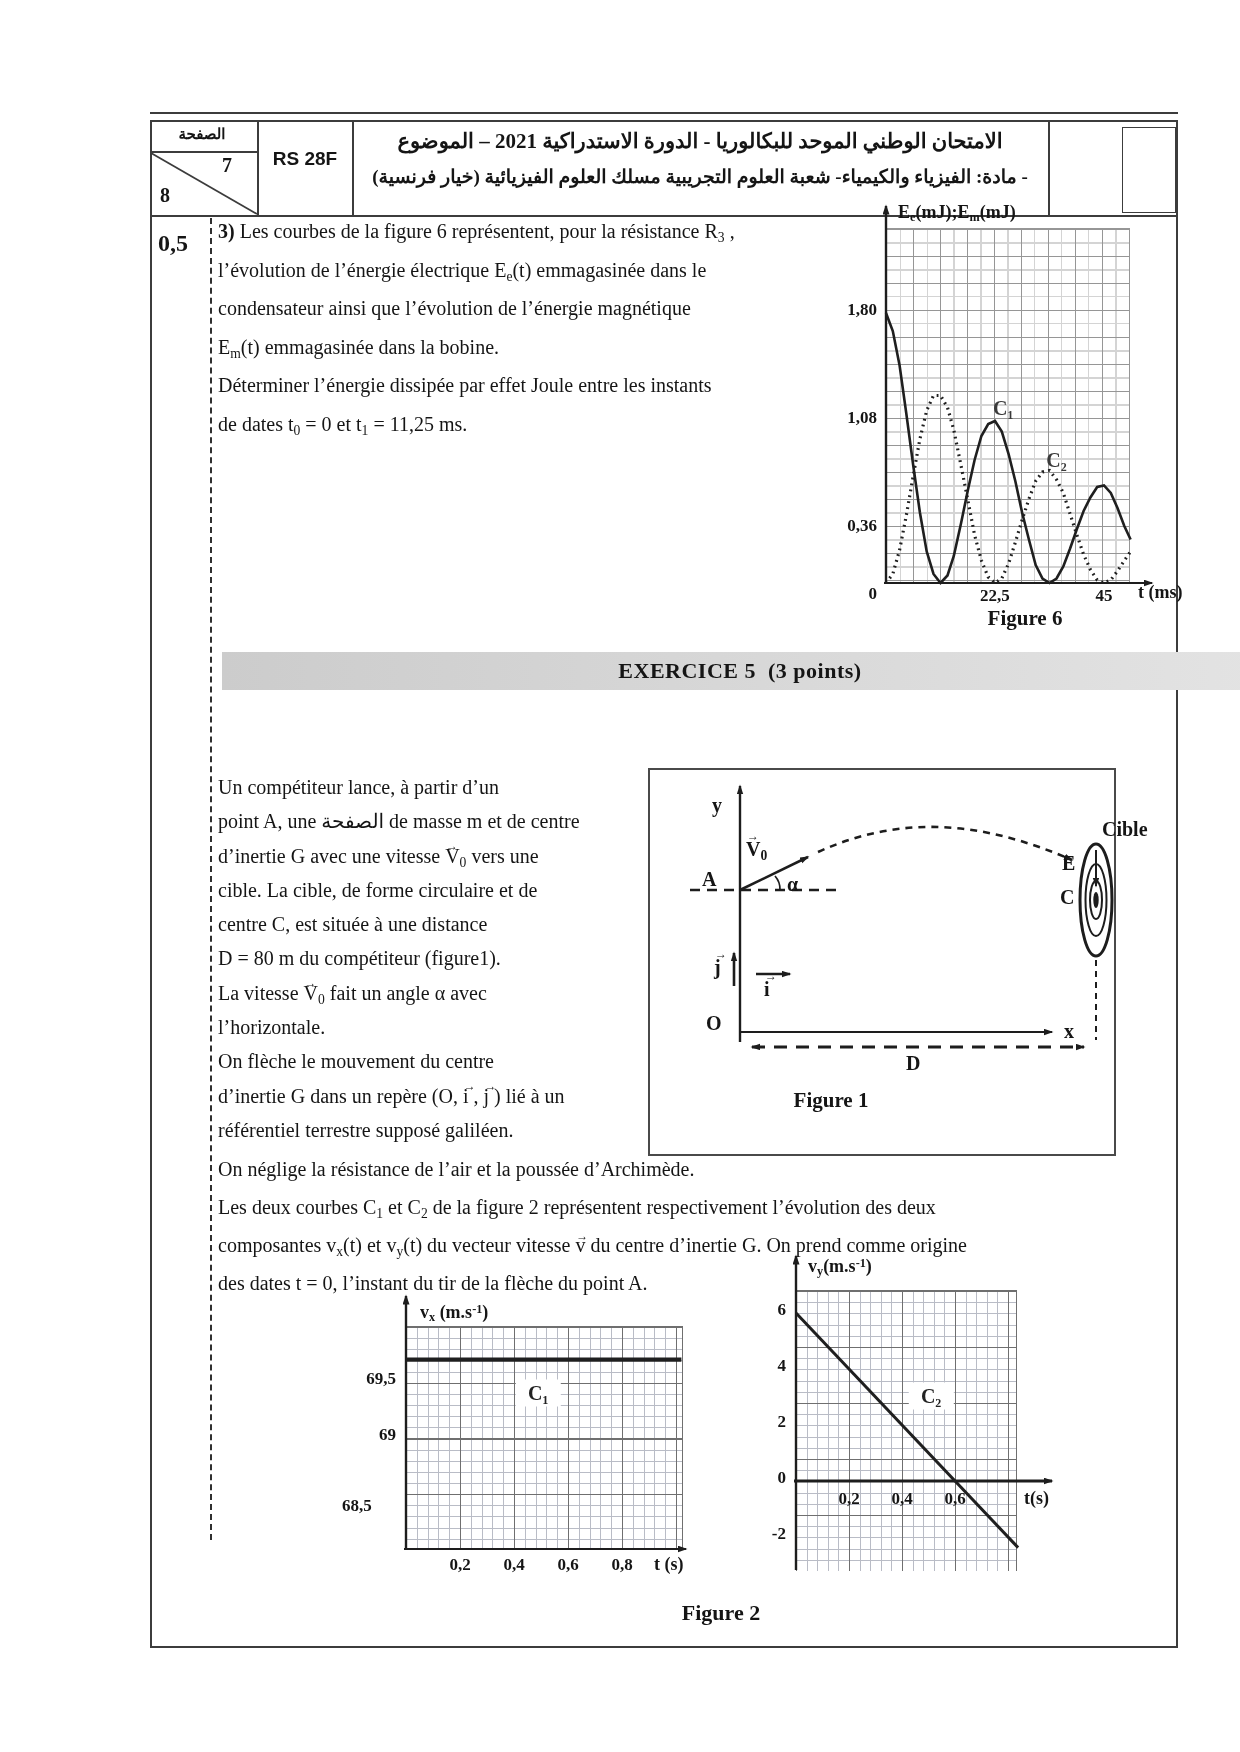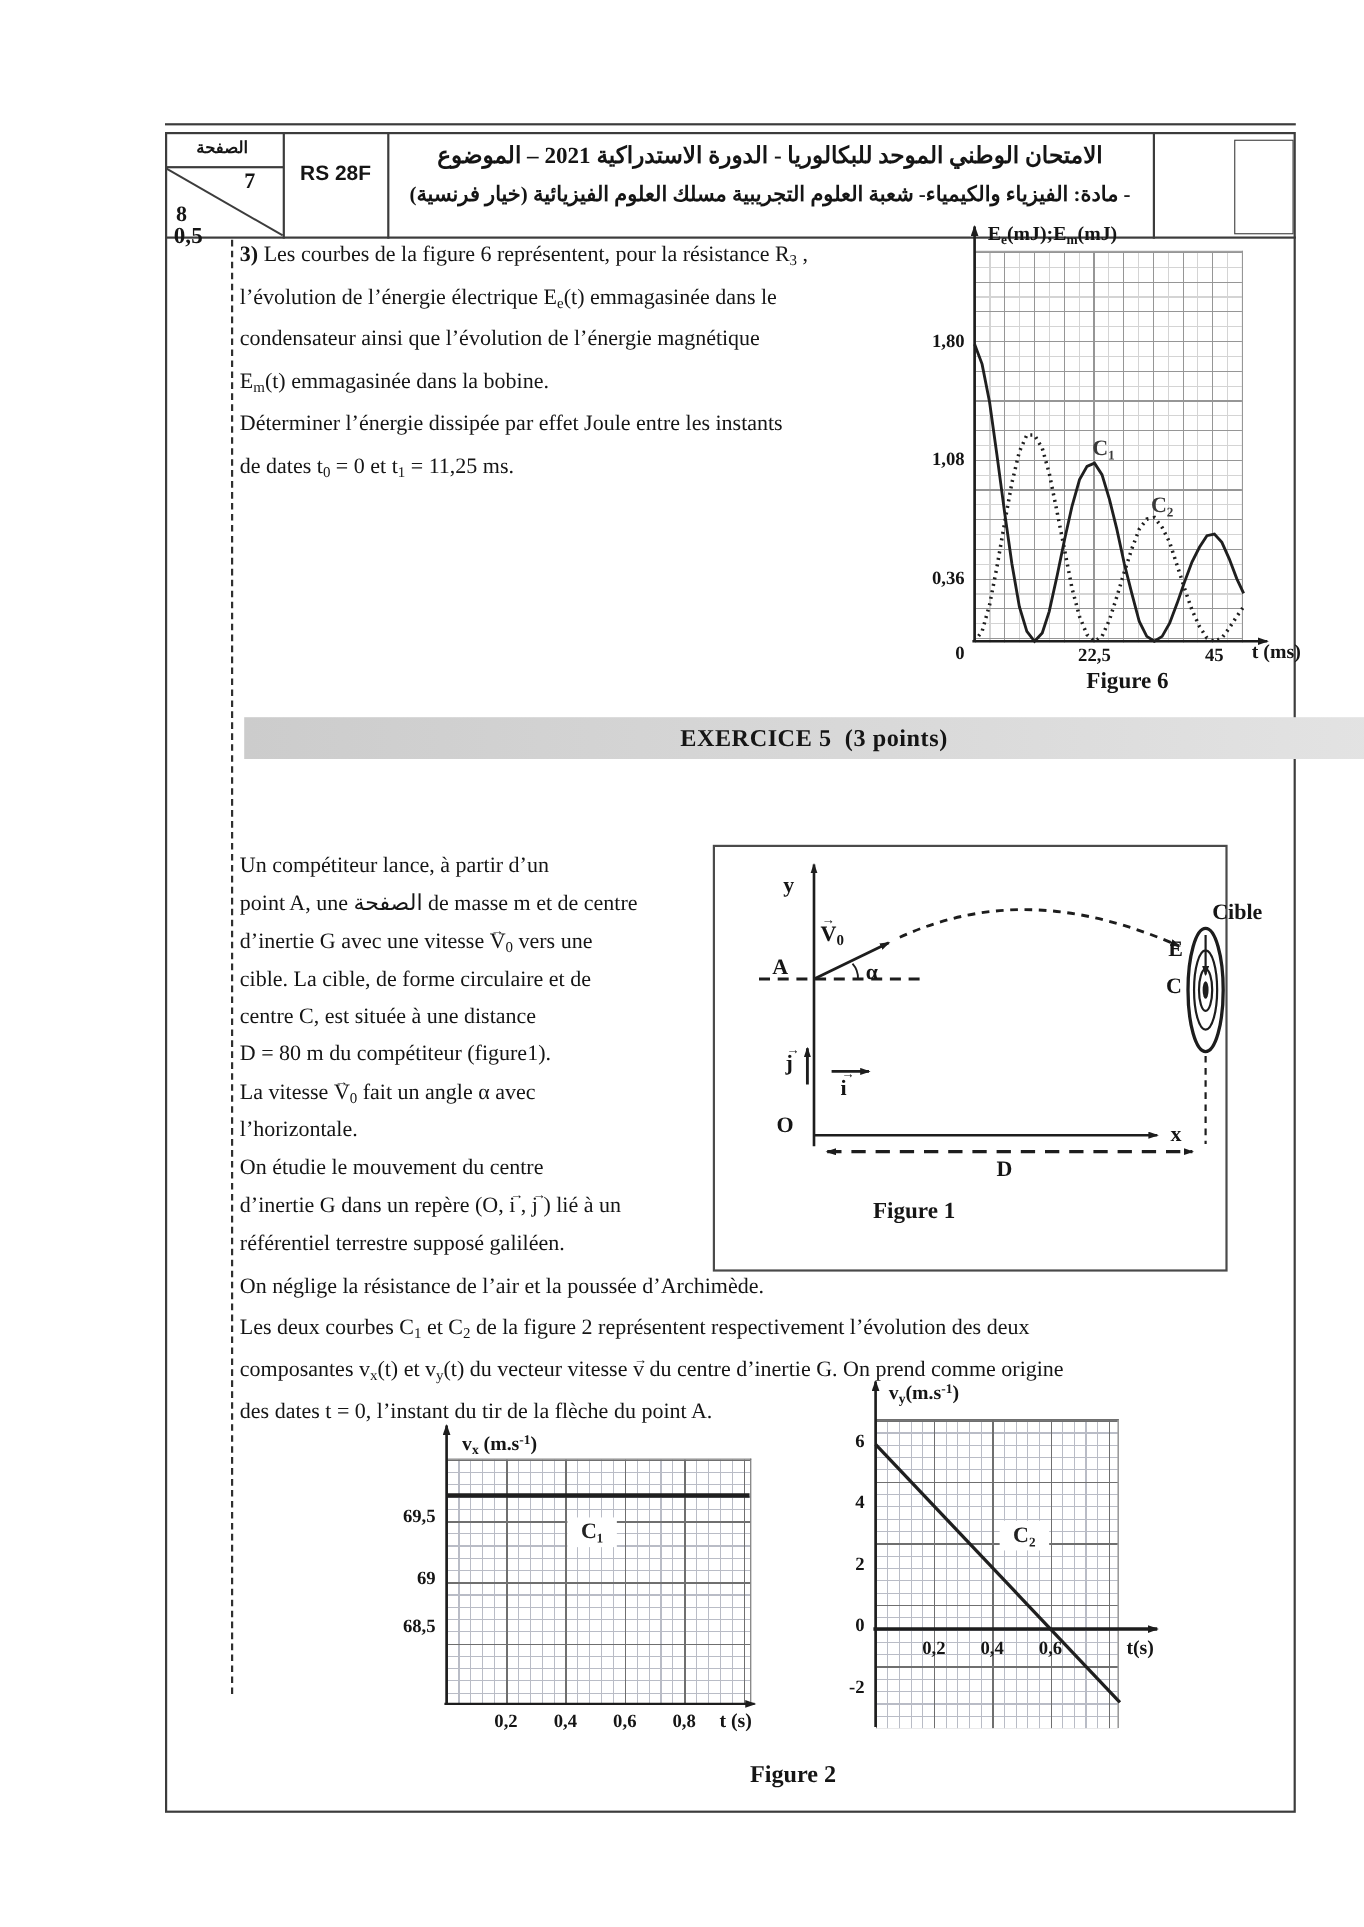--- a/index.html
+++ b/index.html
@@ -77,21 +77,21 @@
   <div class="rule" style="left:150px;top:151px;width:108px;height:1.6px;"></div>
   <svg class="abs" style="left:150px;top:152px;" width="108" height="63">
     <line x1="1" y1="1" x2="107" y2="62" stroke="#3c3c3c" stroke-width="1.8"></line>
   </svg>
   <div class="abs b" style="left:222px;top:154px;font-size:20px;">7</div>
   <div class="abs b" style="left:160px;top:184px;font-size:20px;">8</div>
   <div class="abs b" style="left:258px;top:148px;width:94px;text-align:center;font-size:19px;font-family:'Liberation Sans',sans-serif;">RS 28F</div>
   <div class="hdr-ar" style="left:360px;top:129px;width:680px;font-size:21px;">الامتحان الوطني الموحد للبكالوريا - الدورة الاستدراكية 2021 – الموضوع</div>
   <div class="hdr-ar" style="left:360px;top:165px;width:680px;font-size:19px;">- مادة: الفيزياء والكيمياء- شعبة العلوم التجريبية مسلك العلوم الفيزيائية (خيار فرنسية)</div>
 
-  <div class="abs b" style="left:158px;top:202px;font-size:21px;">0,5</div>
+  <div class="abs b" style="left:158px;top:230px;font-size:24px;">0,5</div>
   <div class="dashedv" style="left:210px;top:218px;height:1322px;"></div>
 
   <div class="tblock" id="q3" style="left:218px;top:212px;width:575px;line-height:38.5px;">
       <div><b>3)</b> Les courbes de la figure 6 représentent, pour la résistance R<sub>3</sub> ,</div>
       <div>l’évolution de l’énergie électrique  E<sub>e</sub>(t)  emmagasinée dans le</div>
       <div>condensateur ainsi que l’évolution de l’énergie magnétique</div>
       <div>E<sub>m</sub>(t)  emmagasinée dans la bobine.</div>
       <div>Déterminer l’énergie dissipée par effet Joule entre les instants</div>
       <div>de dates t<sub>0</sub> = 0 et t<sub>1</sub> = 11,25 ms.</div>
     </div>
@@ -126,21 +126,21 @@
 
   <div class="tblock" id="intro-left" style="left:218px;top:770px;width:420px;line-height:34.3px;">
       <div>Un compétiteur lance, à partir d’un</div>
       <div>point A, une الصفحة de masse m et de centre</div>
       <div>d’inertie G avec une vitesse <span class="vec">V</span><sub>0</sub>  vers une</div>
       <div>cible. La cible, de forme circulaire et de</div>
       <div>centre C, est située à une distance</div>
       <div>D = 80 m du compétiteur (figure1).</div>
       <div>La  vitesse  <span class="vec">V</span><sub>0</sub> fait un angle α avec</div>
       <div>l’horizontale.</div>
-      <div>On étudie le mouvement du centre</div>
+      <div>On flèche le mouvement du centre</div>
       <div>d’inertie G dans un repère (O, <span class="vec">i</span> , <span class="vec">j</span> ) lié à un</div>
       <div>référentiel terrestre supposé galiléen.</div>
     </div>
   <div class="tblock" id="intro-bottom" style="left:218px;top:1150px;width:890px;line-height:38px;">
       <div>On néglige la résistance de l’air et la poussée d’Archimède.</div>
       <div>Les deux courbes C<sub>1</sub> et C<sub>2</sub> de la figure 2 représentent respectivement l’évolution des deux</div>
       <div>composantes v<sub>x</sub>(t) et v<sub>y</sub>(t) du vecteur vitesse <span class="vec">v</span>  du centre d’inertie G. On prend comme origine</div>
       <div>des dates t = 0, l’instant du tir de la flèche du point A.</div>
     </div>
 
@@ -189,21 +189,21 @@
           <marker id="m-vx" markerWidth="12" markerHeight="10" refX="8.5" refY="3.5" orient="auto" markerUnits="userSpaceOnUse">
             <path d="M0,0 L10,3.5 L0,7 Z" fill="#1d1d1d"></path>
           </marker>
         </defs>
         <line x1="66" y1="261" x2="66" y2="8" stroke="#1d1d1d" stroke-width="2.4" marker-end="url(#m-vx)"></line>
         <line x1="64" y1="261" x2="346" y2="261" stroke="#1d1d1d" stroke-width="2.2" marker-end="url(#m-vx)"></line>
         <polyline points="66.0,71.6 341.4,71.6" fill="none" stroke="#1f1f1f" stroke-width="4.2"></polyline>
       </svg>
       <div class="tick" style="position: absolute; left: 2px; top: 80.9px; width: 54px; text-align: right;">69,5</div>
       <div class="tick" style="position: absolute; left: 2px; top: 136.6px; width: 54px; text-align: right;">69</div>
-      <div class="tick" style="position: absolute; left: 2px; top: 181px; width: 54px; text-align: right;">68,5</div>
+      <div class="tick" style="position: absolute; left: 2px; top: 208px; width: 54px; text-align: left;">68,5</div>
       <div class="tick" style="position: absolute; left: 93px; top: 267px; width: 54px; text-align: center;">0,2</div>
       <div class="tick" style="position: absolute; left: 147px; top: 267px; width: 54px; text-align: center;">0,4</div>
       <div class="tick" style="position: absolute; left: 201px; top: 267px; width: 54px; text-align: center;">0,6</div>
       <div class="tick" style="position: absolute; left: 255px; top: 267px; width: 54px; text-align: center;">0,8</div>
       <div class="axlbl" style="position: absolute; left: 80px; top: 14px;">v<sub>x</sub> (m.s<sup>-1</sup>)</div>
       <div class="axlbl" style="position: absolute; left: 314px; top: 266px;">t (s)</div>
       <div class="slbl boxed" style="position: absolute; left: 198.3px; top: 105.04px;">C₁</div>
     </div>
 
   <div class="chart" id="chart-vy" style="left:736px;top:1248px;width:340px;height:340px;">

